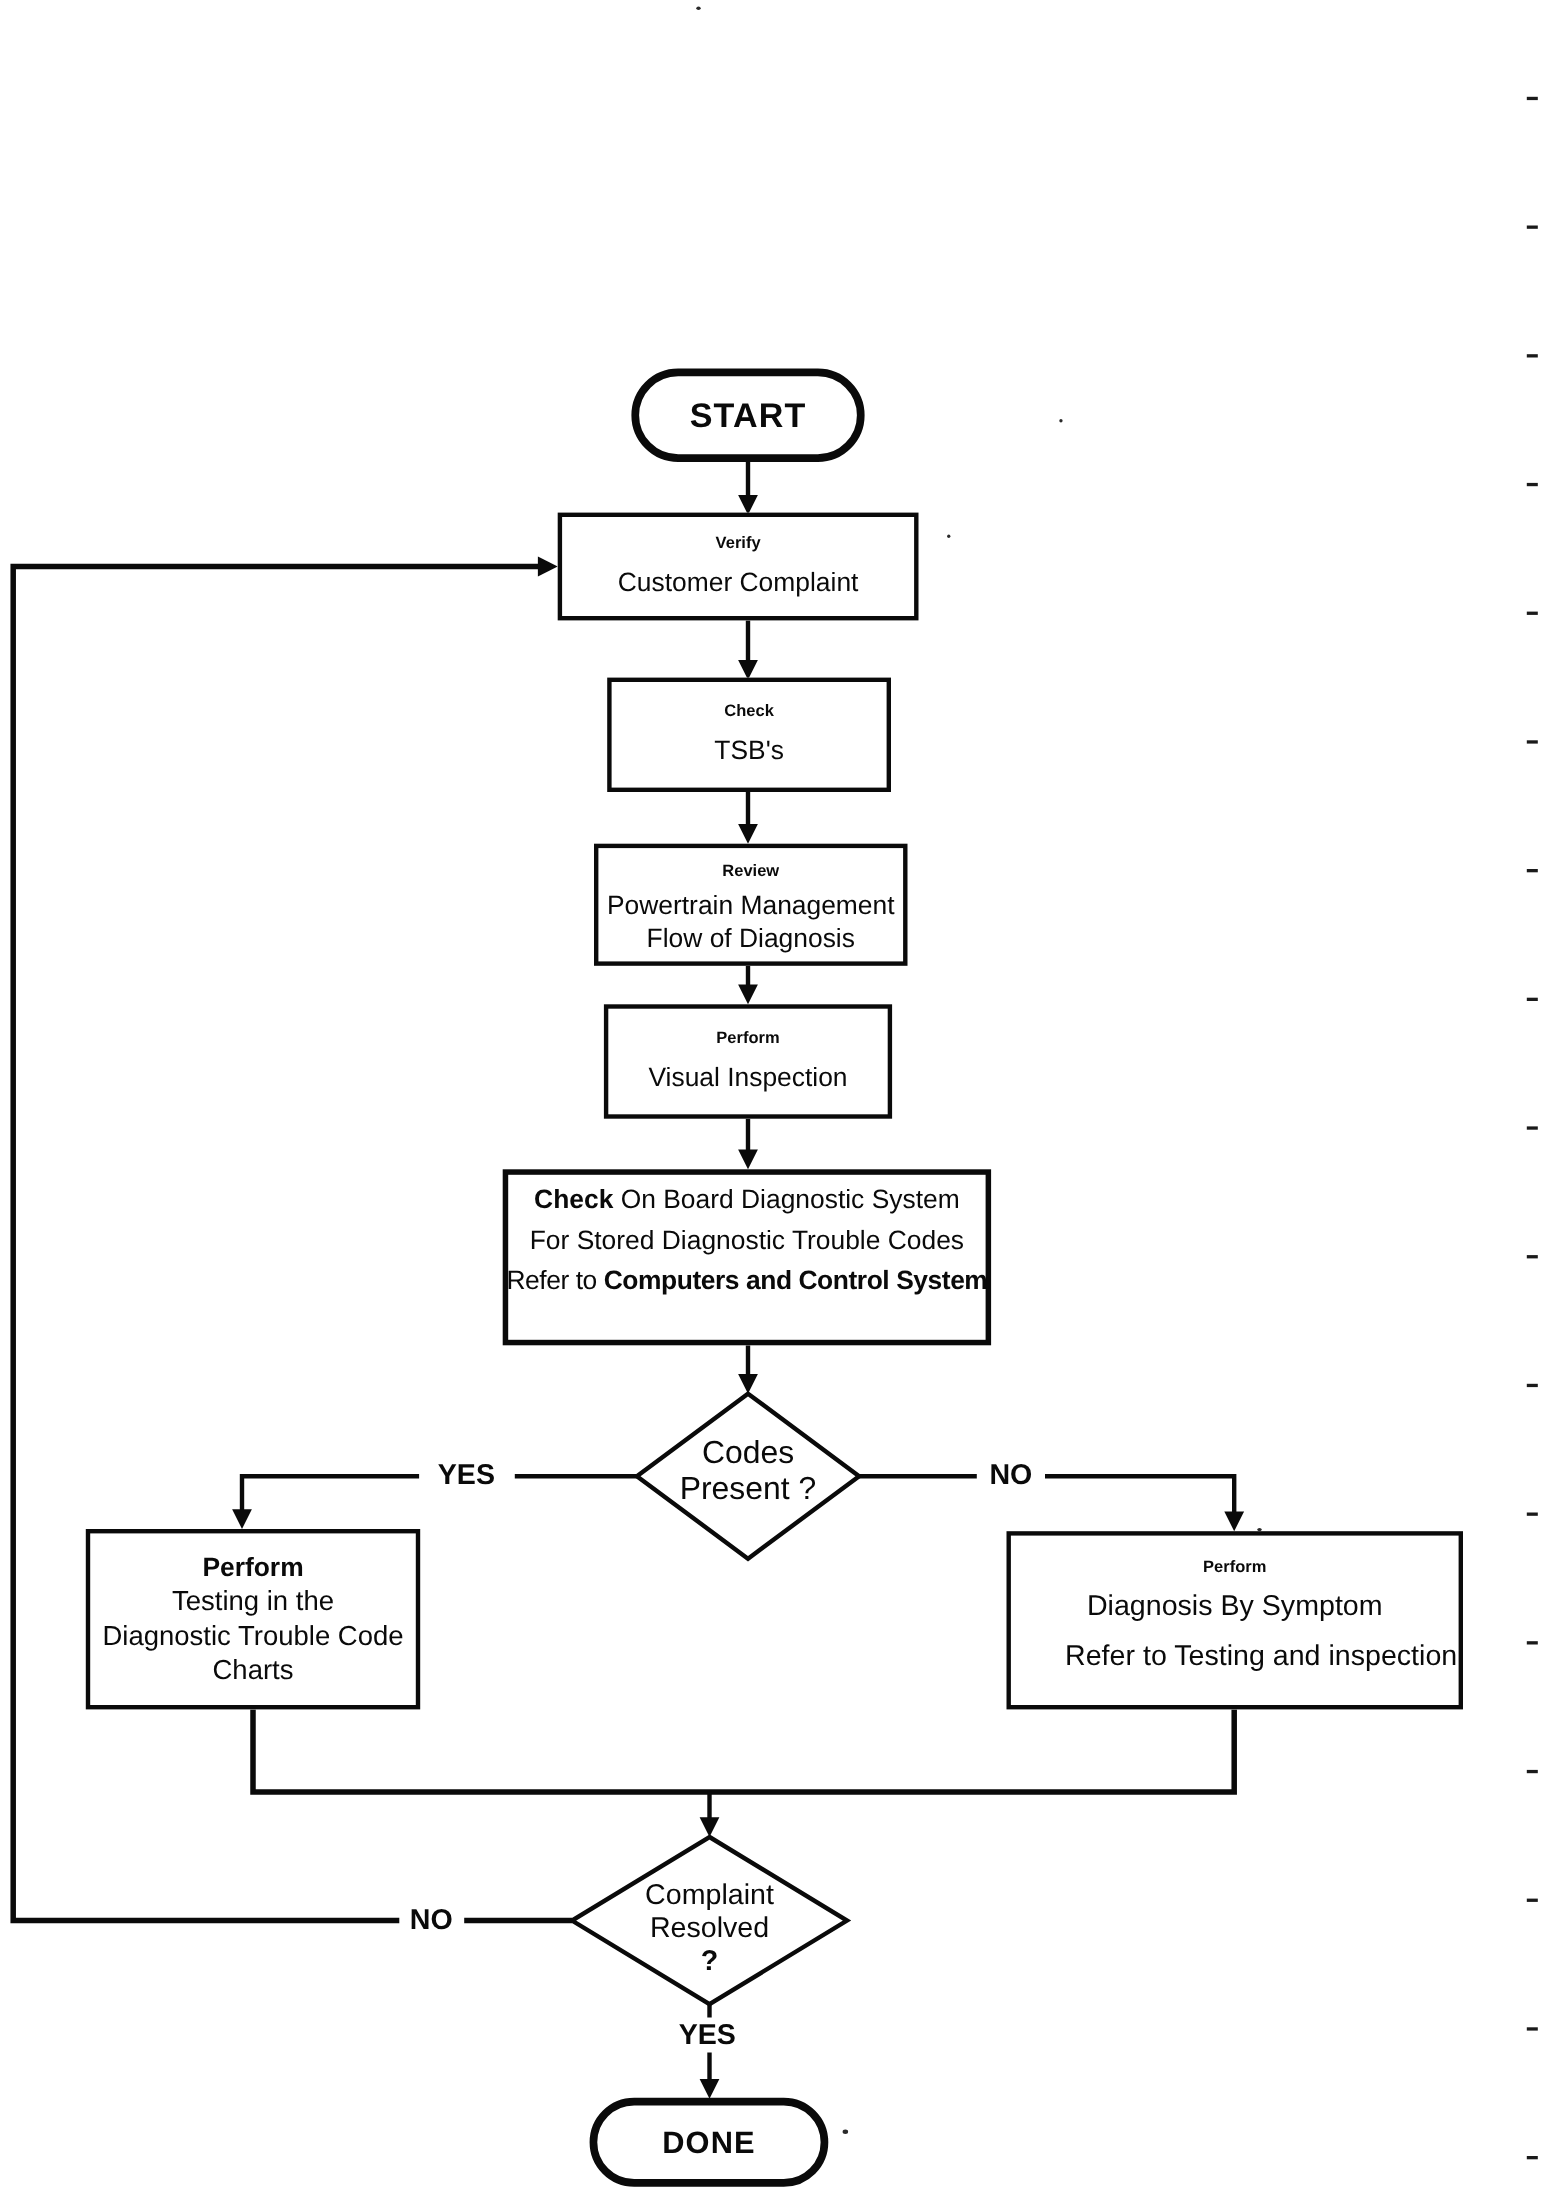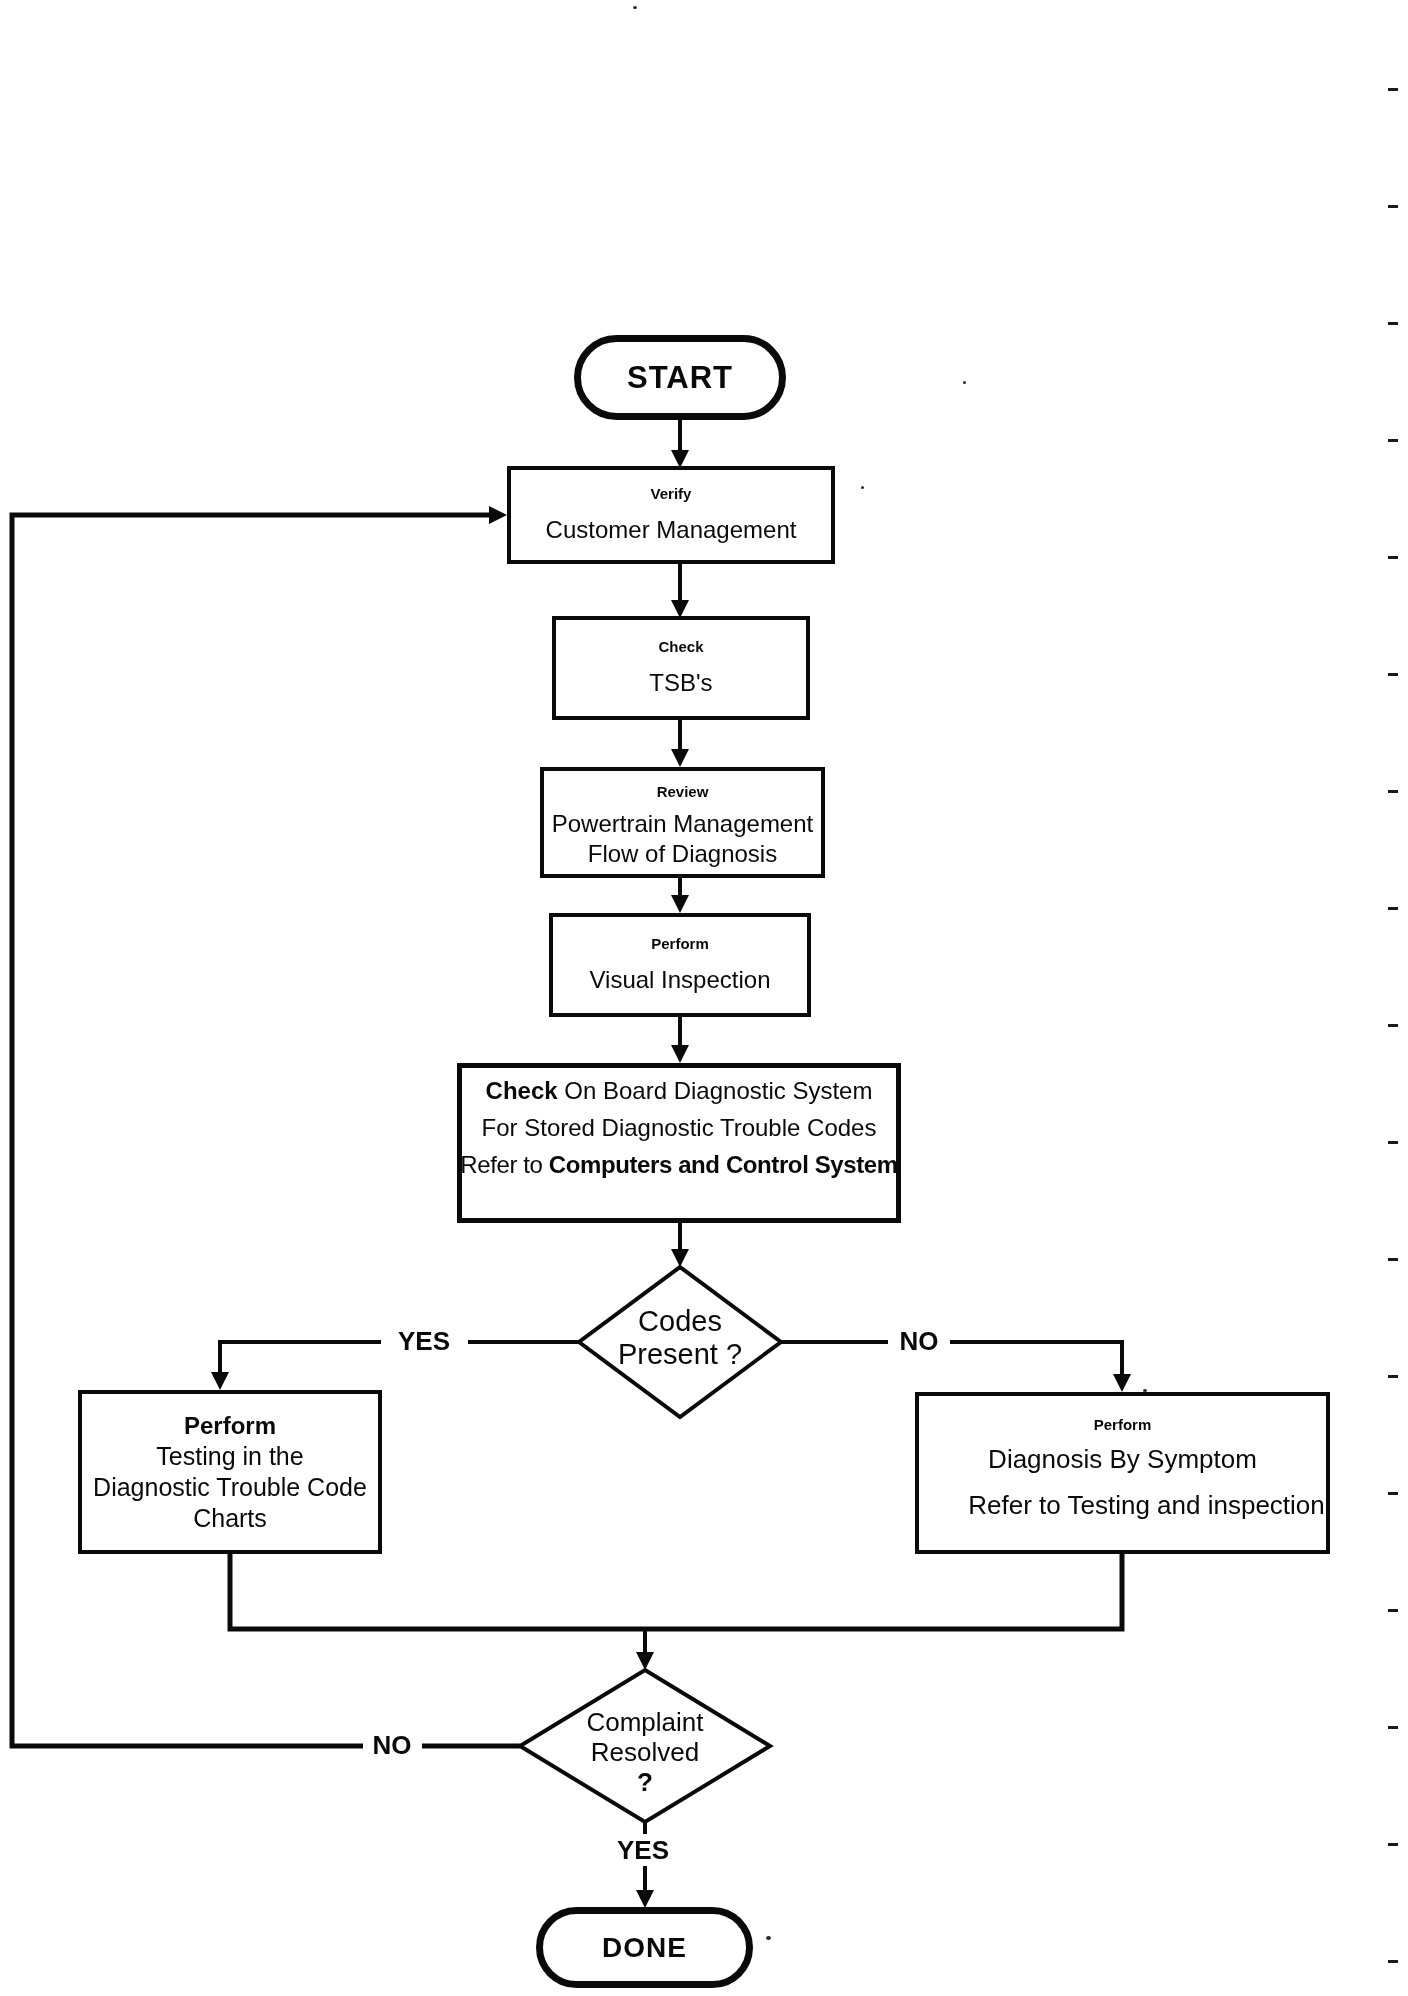--- a/index.html
+++ b/index.html
@@ -108,21 +108,21 @@
   <div class="terminal" id="start-oval" style="left:574px; top:335px; width:212px; height:85px;">
     <span>START</span>
   </div>
 
   <div class="terminal" id="done-oval" style="left:536px; top:1907px; width:217px; height:81px;">
     <span>DONE</span>
   </div>
 
   <div class="box" id="verify-box" style="left:507px; top:466px; width:328px; height:98px;">
     <div class="title">Verify</div>
-    <div class="line">Customer Management</div>
+    <div class="line">Customer Complaint</div>
   </div>
 
   <div class="box" id="check-box" style="left:552px; top:616px; width:258px; height:104px;">
     <div class="title">Check</div>
     <div class="line">TSB's</div>
   </div>
 
   <div class="box" id="review-box" style="left:540px; top:767px; width:285px; height:111px;">
     <div class="title">Review</div>
     <div class="line">Powertrain Management</div>

